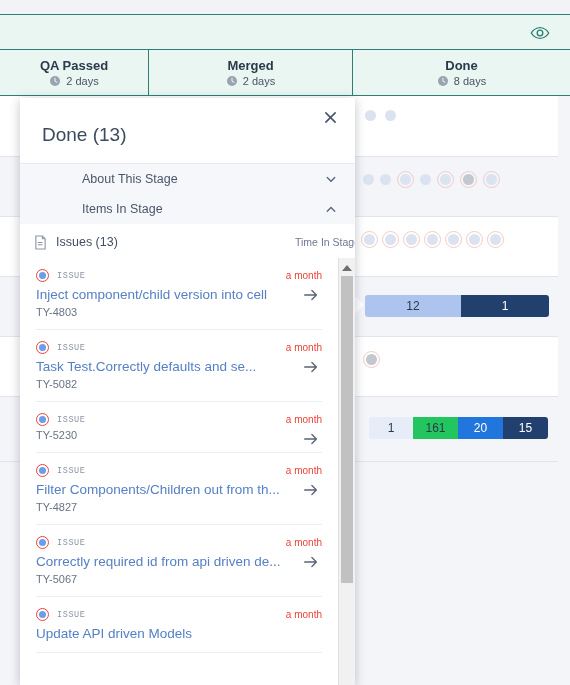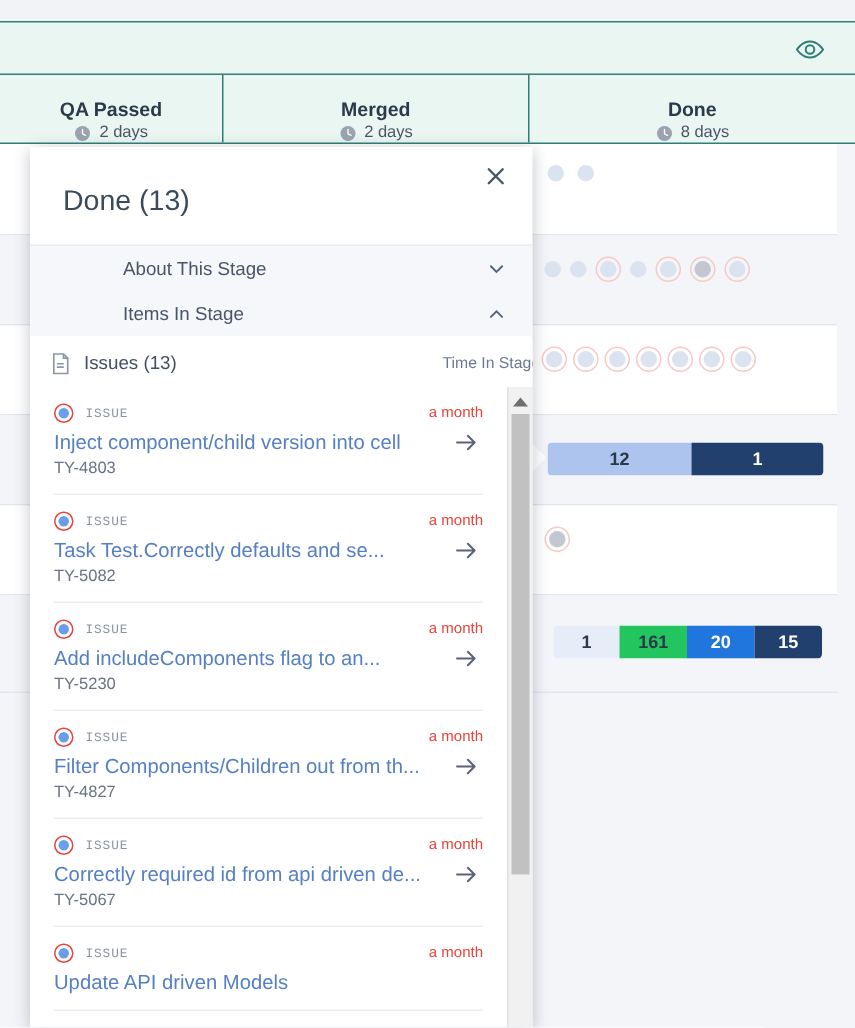--- a/index.html
+++ b/index.html
@@ -60,21 +60,21 @@
     box-sizing: border-box;
     display: flex;
   }
   .stage-col {
     height: 100%;
     box-sizing: border-box;
     border-right: 1px solid #2f7f76;
     display: flex;
     flex-direction: column;
     align-items: center;
-    justify-content: flex-end;
+    justify-content: center;
     gap: 2px;
     cursor: pointer;
   }
   .stage-col:last-child { border-right: none; }
   .stage-name {
     font-size: 13px;
     font-weight: bold;
     color: #2b3a4a;
     line-height: 15px;
   }
@@ -140,21 +140,21 @@
     height: 22px;
     display: flex;
     border-radius: 3px;
     overflow: hidden;
   }
   .seg {
     display: flex;
     align-items: center;
     justify-content: center;
     font-size: 12px;
-    font-weight: bold;
+    font-weight: normal;
     line-height: 22px;
     cursor: pointer;
   }
 
   .bar-caret {
     position: absolute;
     width: 0; height: 0;
     border-top: 9px solid transparent;
     border-bottom: 9px solid transparent;
     border-left: 9px solid #ffffff;
@@ -532,21 +532,20 @@
     </div>
 
     <div class="issue-item">
       <div class="issue-top">
         <span class="issue-top-left">
           <span class="type-ico"></span>
           <span class="issue-kind">ISSUE</span>
         </span>
         <span class="issue-age">a month</span>
       </div>
-      <div class="issue-title">Add includeComponents flag to an...</div>
       <div class="issue-key">TY-5230</div>
       <span class="issue-arrow">
         <svg width="18" height="18" viewBox="0 0 20 20" fill="none" stroke="#5a6375" stroke-width="1.5" stroke-linecap="round" stroke-linejoin="round">
           <path d="M3 10h13 M11 5l5 5-5 5"></path>
         </svg>
       </span>
     </div>
 
     <div class="issue-item">
       <div class="issue-top">

